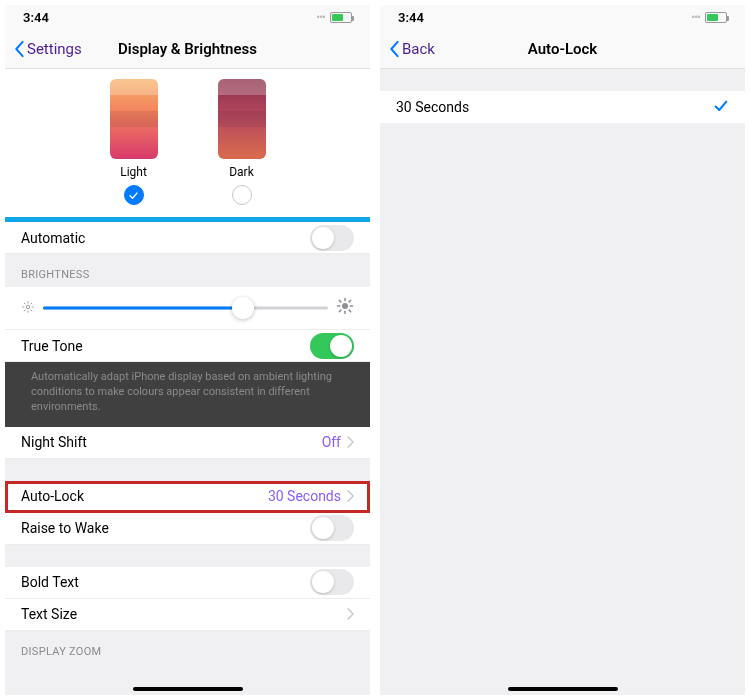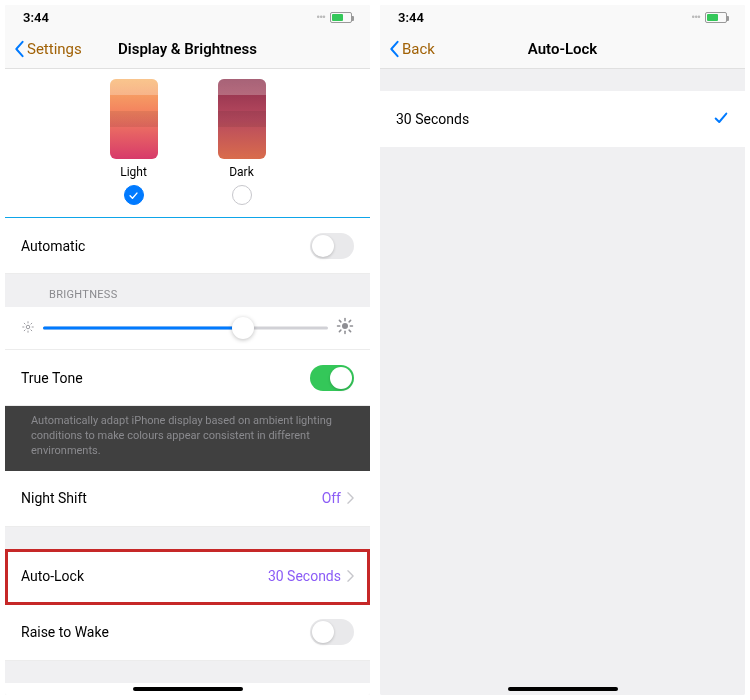--- a/index.html
+++ b/index.html
@@ -8,36 +8,36 @@
     .phone { width: 365px; height: 690px; background: #f0f0f2; position: relative; overflow: hidden; border-radius: 2px; }
     
     .status-bar { height: 24px; display: flex; align-items: center; justify-content: space-between; padding: 0 18px; background: #f9f9f9; font-size: 13px; font-weight: 600; }
     .status-icons { display: flex; align-items: center; gap: 3px; }
     .batt { display:inline-block; position:relative; width:22px; height:11px; border:1px solid #999; border-radius:2px; }
     .batt::after { content:""; position:absolute; right:-3px; top:3px; width:2px; height:5px; background:#999; border-radius:0 1px 1px 0;}
     .batt-fill { position:absolute; left:1px; top:1px; bottom:1px; width:55%; background:#34c759; border-radius:1px;}
     .dots { color:#bbb; letter-spacing:-1px; font-size:11px; margin-right:2px;}
     
     .nav { height: 40px; background: #f9f9f9; display: flex; align-items: center; justify-content: center; position: relative; border-bottom: 1px solid #e0e0e0; }
-    .nav-back { position: absolute; left: 8px; display: flex; align-items: center; color: #a16207; font-size: 15px; }
+    .nav-back { position: absolute; left: 8px; display: flex; align-items: center; color: #4c1d95; font-size: 15px; }
     .nav-back svg { width: 12px; height: 18px; margin-right: 2px; }
     .nav-title { font-weight: 600; font-size: 15px; }
     
     .content { height: 626px; overflow: hidden; background: #f0f0f2; }
     .section { background: #fff; }
-    .group-header { font-size: 11px; color: #8a8a8e; padding: 14px 16px 6px; text-transform: uppercase; letter-spacing: 0.3px; background:#f0f0f2;margin-left:28px; }
-    .row { display: flex; align-items: center; justify-content: space-between; padding: 0 16px; height: 56px; background: #fff; border-bottom: 1px solid #ececec; font-size: 14px; color:#000; }
+    .group-header { font-size: 11px; color: #8a8a8e; padding: 14px 16px 6px; text-transform: uppercase; letter-spacing: 0.3px; background:#f0f0f2; }
+    .row { display: flex; align-items: center; justify-content: space-between; padding: 0 16px; height: 32px; background: #fff; border-bottom: 1px solid #ececec; font-size: 14px; color:#000; }
     .row:last-child { border-bottom: none; }
     .row .right { display: flex; align-items: center; gap: 6px; color: #8b5cf6; }
     .chevron { color: #c7c7cc; }
     .chevron svg { width: 7px; height: 12px; display:block;}
     .footer-note { font-size: 11px; color: #8a8a8e; padding: 8px 26px 12px; line-height: 1.35; background:#404040; }
     .gap { height: 22px; background: #f0f0f2; }
     
-    .appearance { background:#fff; padding: 10px 0 12px; border-bottom:1px solid #0ea5e9;}
+    .appearance { background:#fff; padding: 10px 0 12px; border-bottom:5px solid #0ea5e9;}
     .thumbs { display:flex; justify-content:center; gap:60px; }
     .thumb { display:flex; flex-direction:column; align-items:center; gap:6px; }
     .thumb-img { width:48px; height:80px; border-radius:6px; background:linear-gradient(180deg,#f7b267 0%,#f4845f 40%,#d73a6a 100%); position:relative; }
     .thumb-img.dark { background:linear-gradient(180deg,#8a2e4a 0%,#b84a5f 50%,#d96c4c 100%); }
     .thumb-img::before { content:""; position:absolute; inset:0; border-radius:6px; background: linear-gradient(180deg, rgba(255,255,255,0.25) 0 20%, transparent 20% 40%, rgba(0,0,0,0.08) 40% 60%, transparent 60%);}
     .thumb-label { font-size:12px; color:#000; }
     
     .radio { width:20px; height:20px; border-radius:50%; border:1.5px solid #c7c7cc; display:flex; align-items:center; justify-content:center; }
     .radio.checked { background:#007aff; border-color:#007aff; }
     .radio.checked svg { width:11px; height:11px; }

